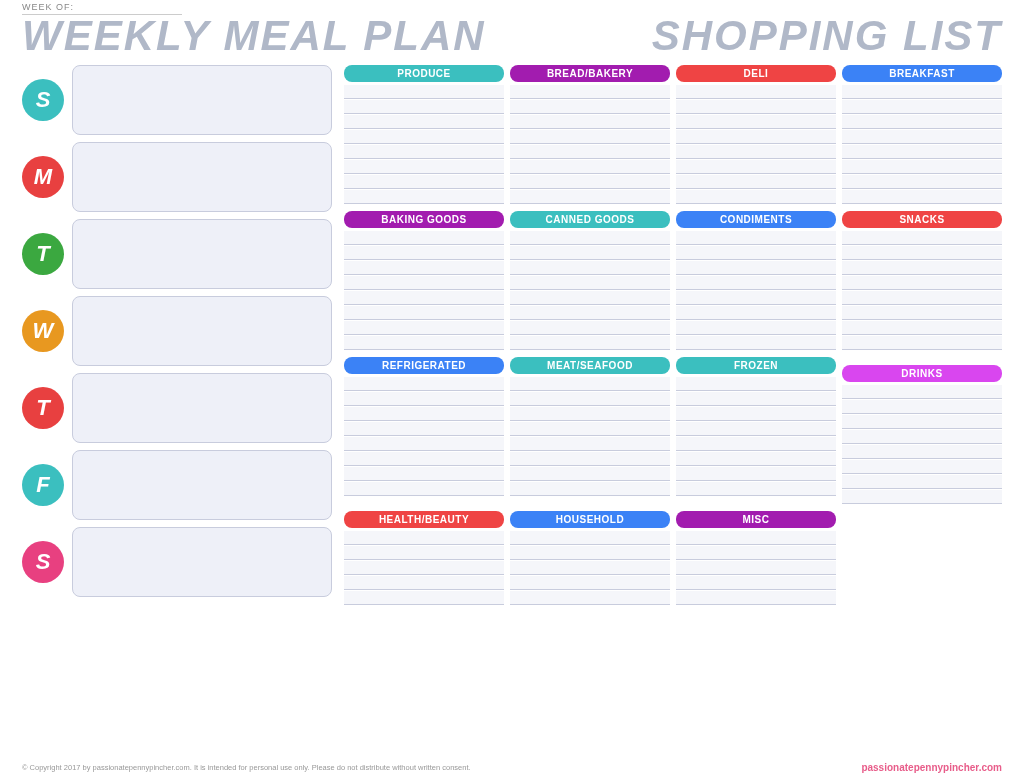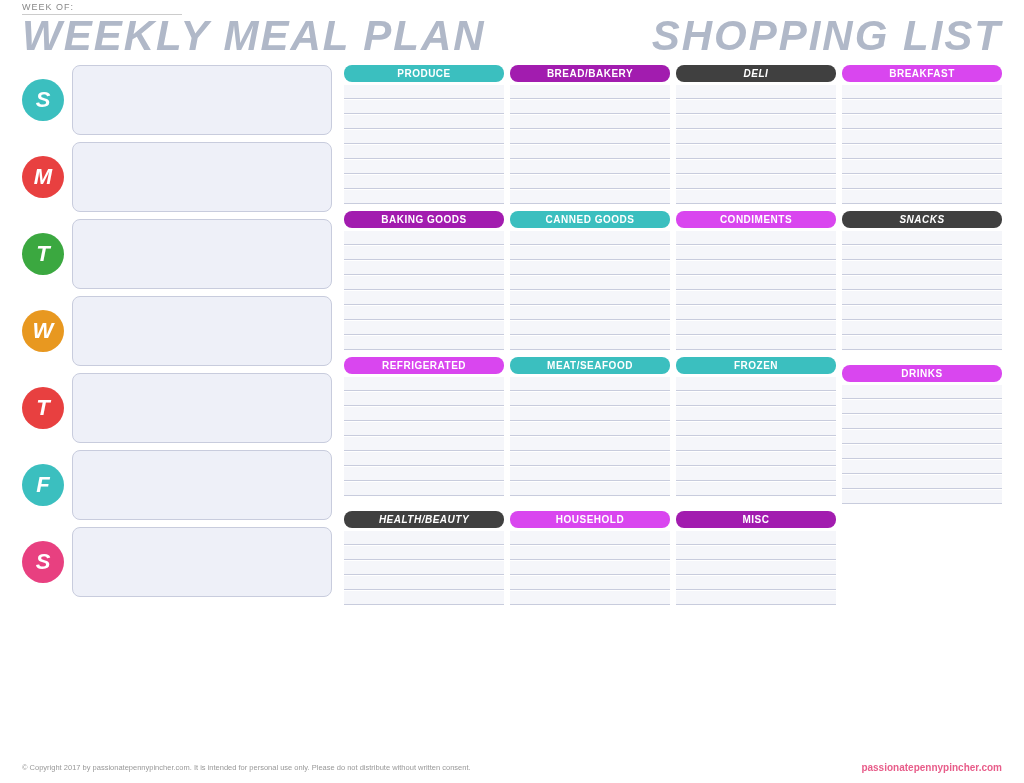--- a/index.html
+++ b/index.html
@@ -144,22 +144,22 @@
       gap: 40px;
     }
     .footer-brand {
       color: #e85d8a;
       font-weight: 700;
       font-size: 10px;
     }
     
     .teal { background: #3bbfbf; }
     .red { background: #a21caf; }
-    .green { background: #404040; font-style: italic; }
-    .orange { background: #d946ef; }
+    .green { background: #ef4444; }
+    .orange { background: #3b82f6; }
     .pink { background: #d946ef; margin-top: 8px; }
 
     .circle-teal { background: #3bbfbf; }
     .circle-red { background: #e84040; }
     .circle-green { background: #3ba840; }
     .circle-orange { background: #e89820; }
     .circle-pink { background: #e84080; }
 
     
     .titles-row {

